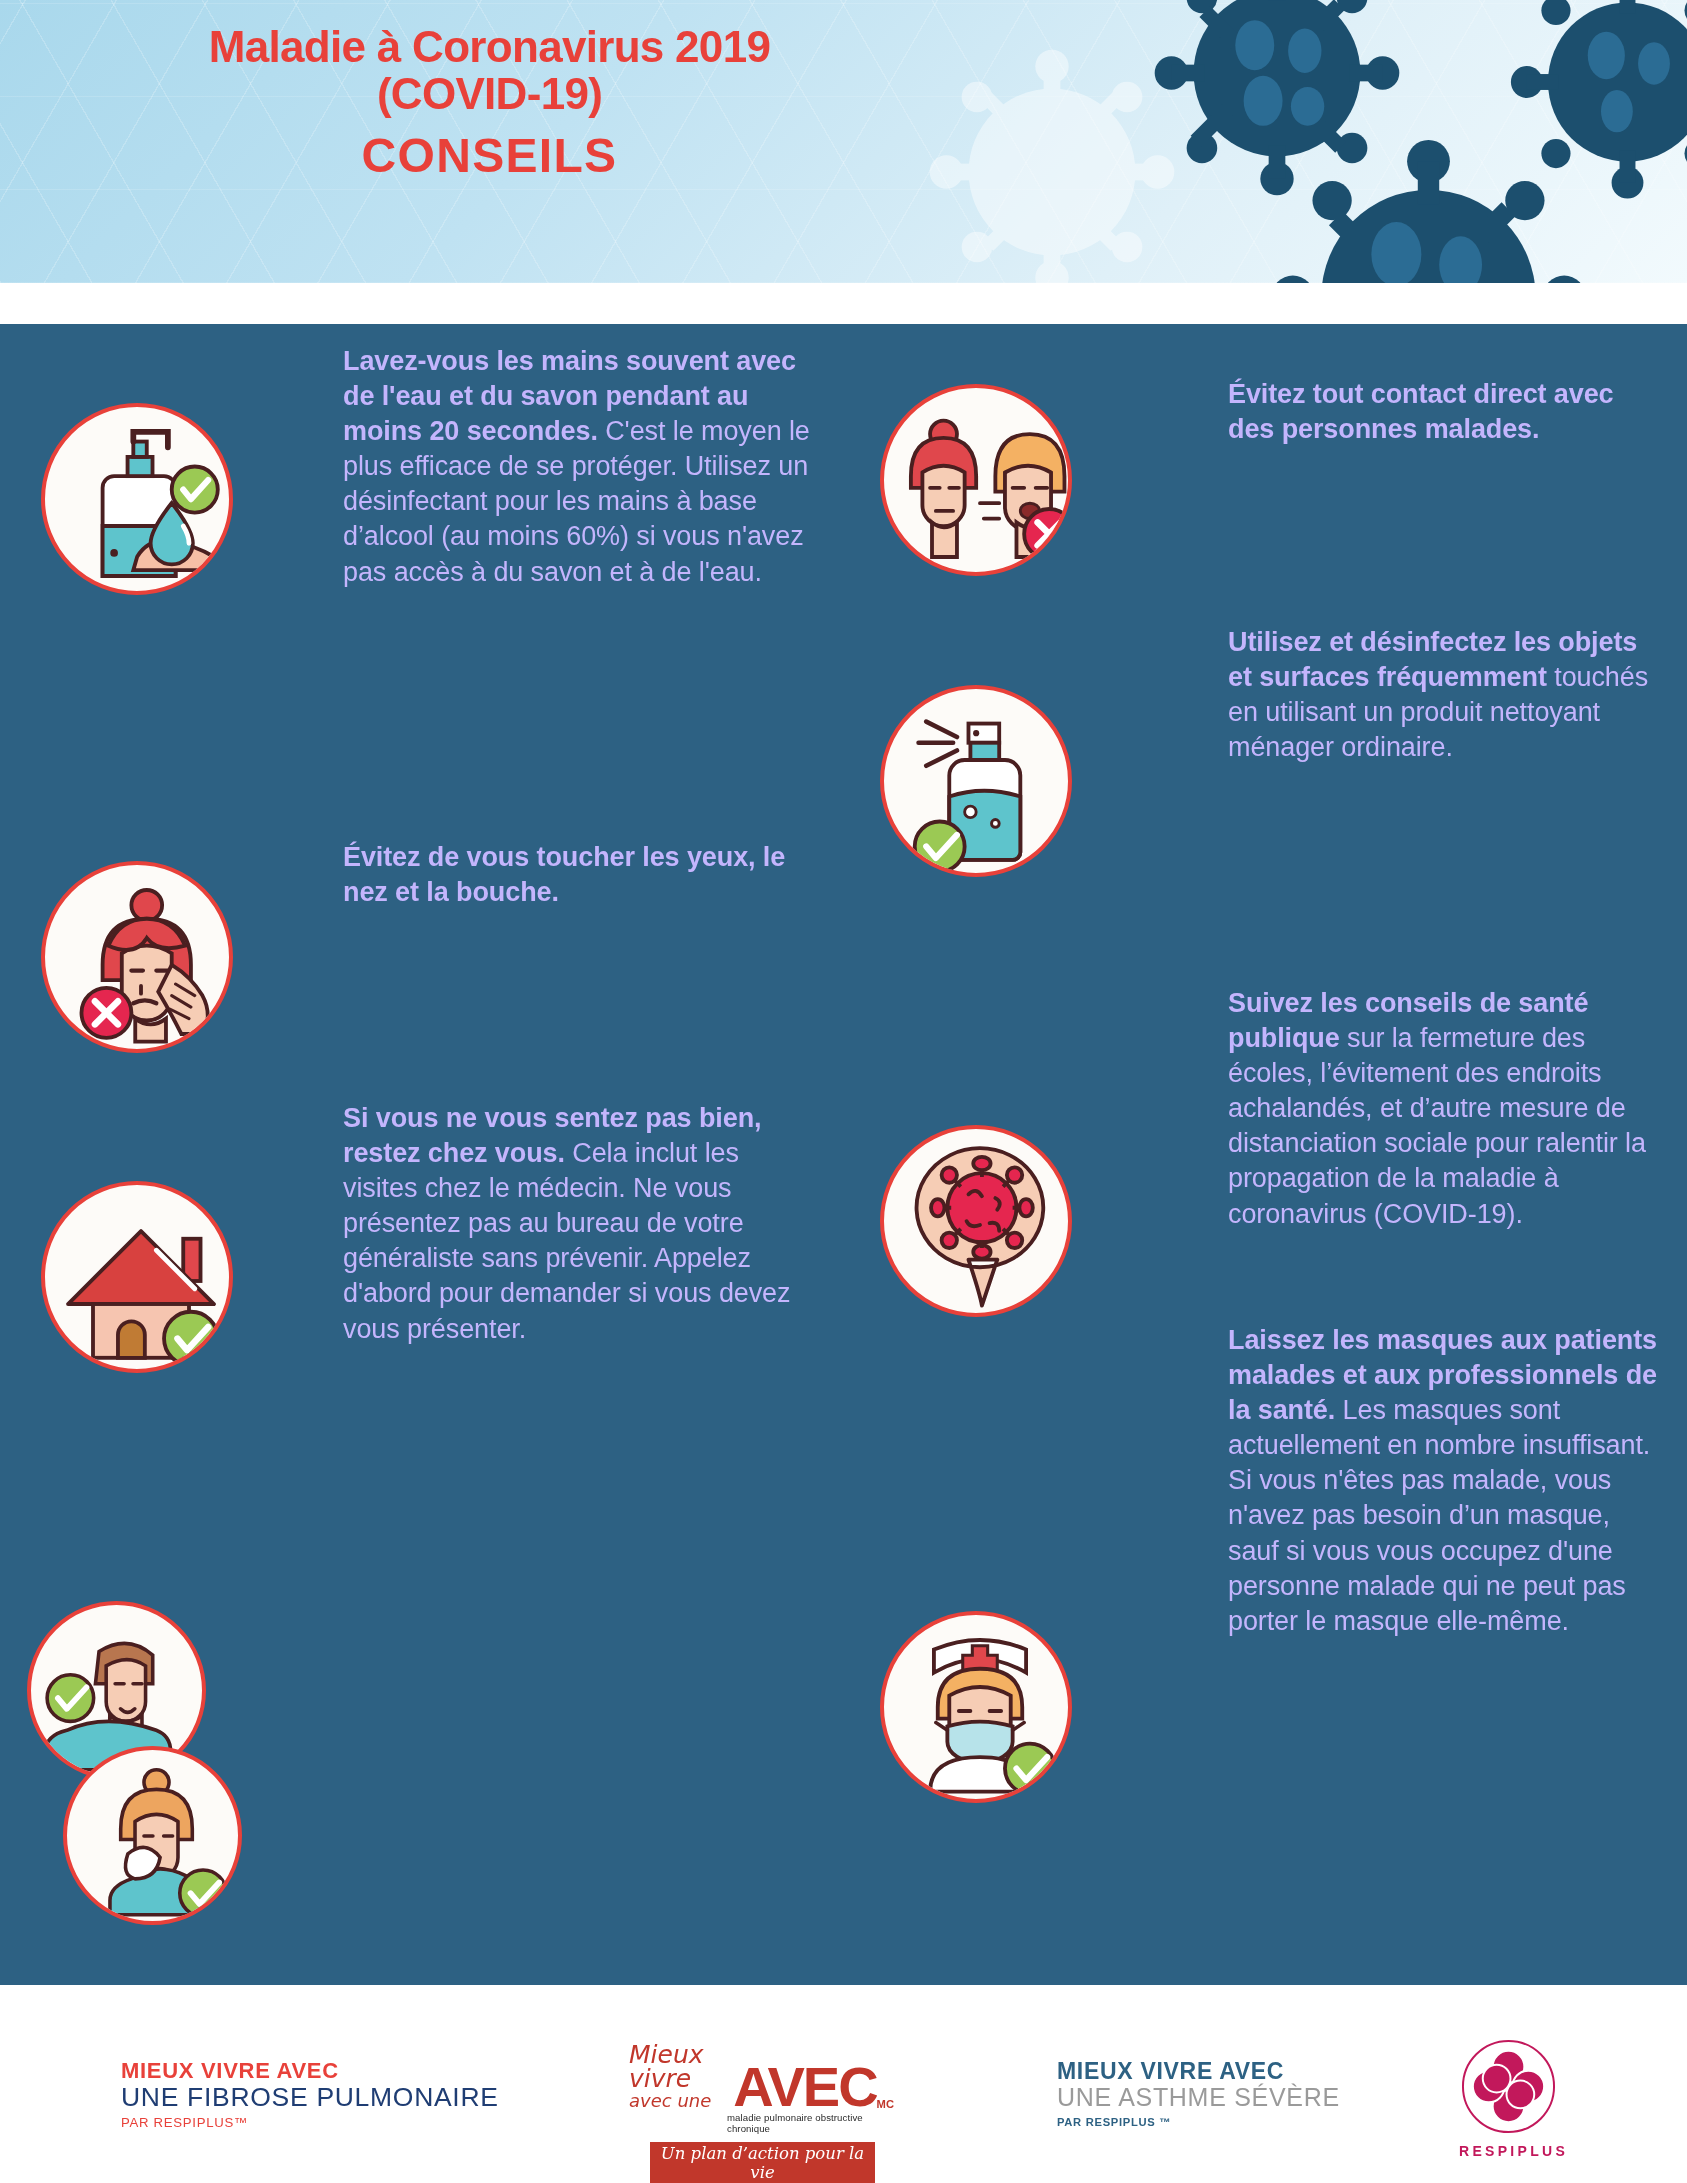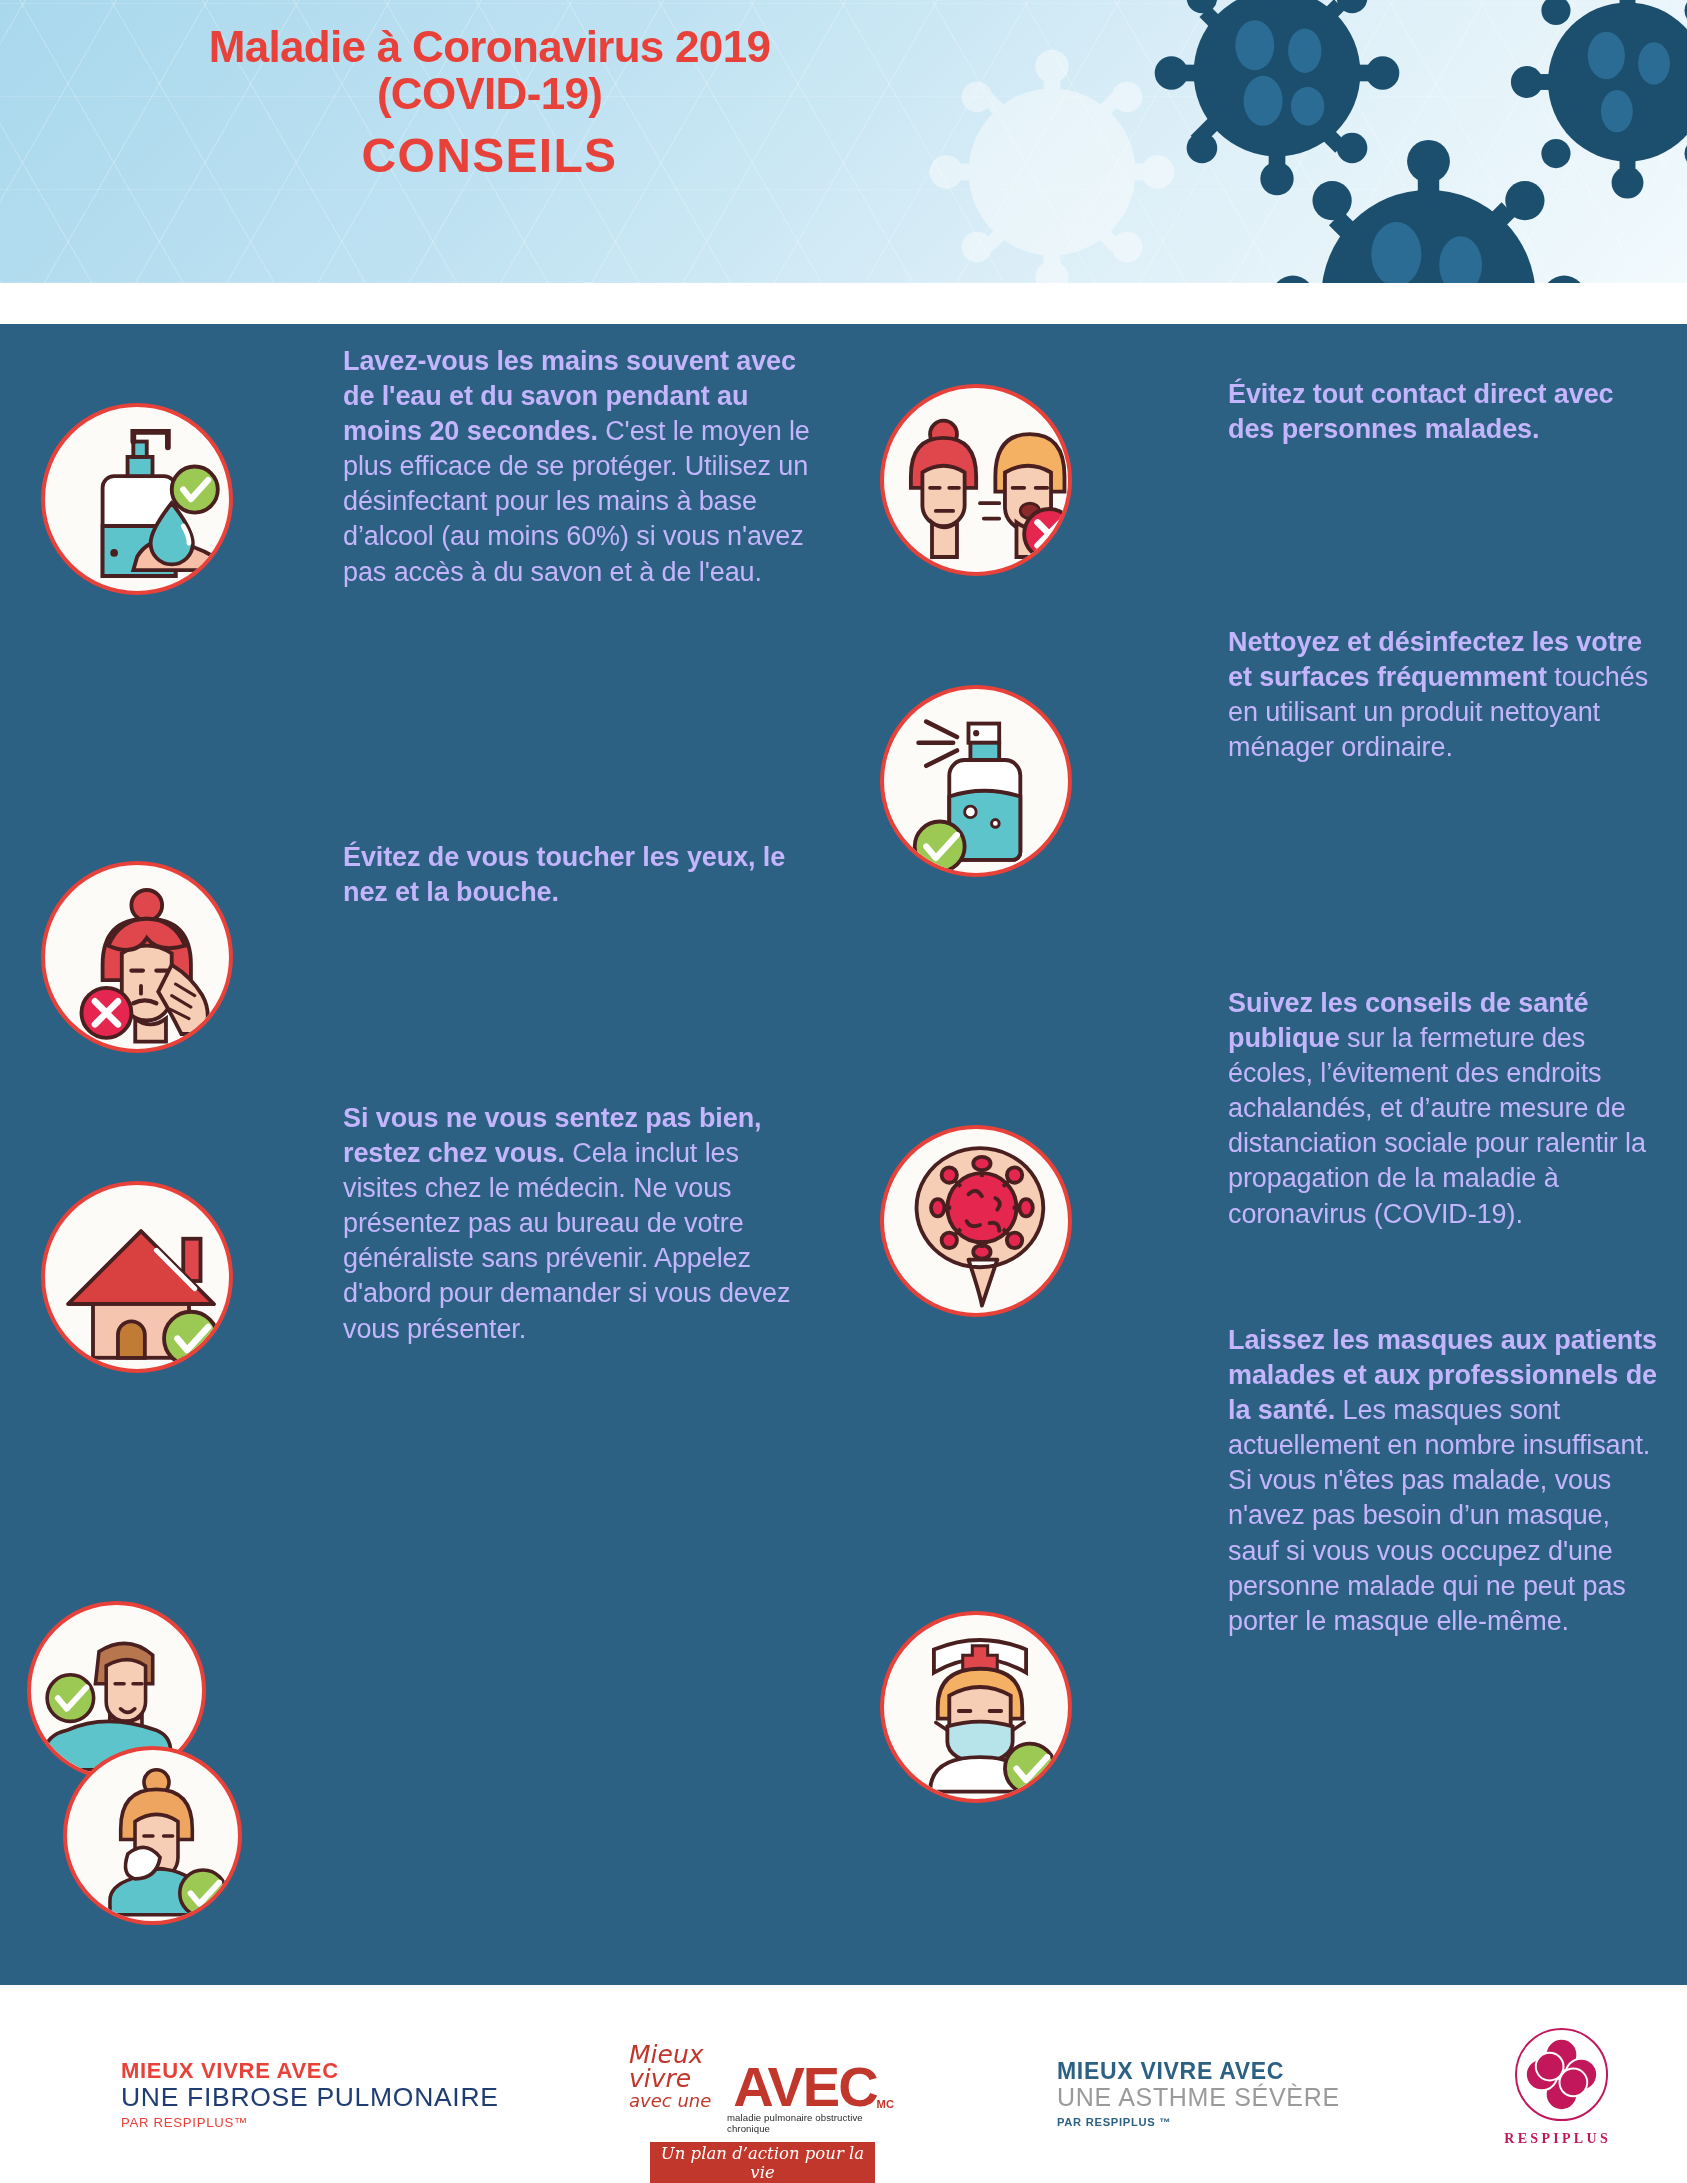--- a/index.html
+++ b/index.html
@@ -78,21 +78,21 @@
   .lm-sub{color:#2b2b2b;font-size:9.6px;letter-spacing:0.1px;margin-top:1.3px;margin-left:98px;}
   .lm-band{background:#c1372b;color:#ffffff;font-style:italic;font-size:16.5px;
            text-align:center;padding:2.6px 0;margin-top:8px;margin-left:21px;width:225px;
            font-family:"DejaVu Serif",serif;}
 
   .logo-asthme{position:absolute;left:1057px;top:74px;}
   .la-1{color:#2d6183;font-weight:bold;font-size:23px;letter-spacing:0.7px;line-height:1.1;}
   .la-2{color:#9a9a9a;font-size:25px;letter-spacing:0.7px;line-height:1.1;}
   .la-3{color:#2d6183;font-weight:bold;font-size:11.2px;letter-spacing:0.7px;line-height:1.9;}
 
-  .logo-respi{position:absolute;left:1459px;top:40px;text-align:right;width:152px;font-family:Liberation Serif, serif;}
+  .logo-respi{position:absolute;left:1459px;top:52px;text-align:left;width:152px;}
   .lr-name{color:#c2185b;font-size:14px;letter-spacing:3.3px;font-weight:bold;margin-top:5.3px;}
 </style>
 </head>
 <body>
 
 <div class="header">
   <div class="hexgrid"></div>
 
   <svg class="virus-svg" style="left:913px;top:20px;" width="278" height="304" viewBox="0 0 100 100">
     <g fill="#ffffff" opacity="0.45">
@@ -329,21 +329,21 @@
         <path d="M42 37 h21 a8 8 0 0 1 8 8 v40 a4 4 0 0 1 -4 4 h-29 a4 4 0 0 1 -4 -4 v-40 a8 8 0 0 1 8 -8 z" fill="#ffffff" stroke="#4a1f20" stroke-width="2"></path>
         <path d="M34 56 q18 -6 37 0 v29 a4 4 0 0 1 -4 4 h-29 a4 4 0 0 1 -4 -4 z" fill="#5ec4cc" stroke="#4a1f20" stroke-width="2"></path>
         <circle cx="45" cy="64" r="3" fill="#ffffff" stroke="#4a1f20" stroke-width="1.5"></circle>
         <circle cx="58" cy="70" r="2" fill="#ffffff" stroke="#4a1f20" stroke-width="1.5"></circle>
         <path d="M22 17 l16 8 M18 28 h18 M22 40 l16 -8" stroke="#4a1f20" stroke-width="2.4" stroke-linecap="round"></path>
         <circle cx="29" cy="82" r="13" fill="#9bc954" stroke="#4a1f20" stroke-width="2"></circle>
         <path d="M22 82 l5 6 l11 -12" stroke="#ffffff" stroke-width="3.2" fill="none" stroke-linecap="round" stroke-linejoin="round"></path>
       </svg>
     </div>
     <div class="tip-text" style="left:384px;top:301px;width:430px;">
-      <b>Nettoyez et désinfectez les votre et surfaces fréquemment</b><span> touchés en utilisant un produit nettoyant ménager ordinaire.</span>
+      <b>Utilisez et désinfectez les objets et surfaces fréquemment</b><span> touchés en utilisant un produit nettoyant ménager ordinaire.</span>
     </div>
 
     <div class="icon-circle" style="left:36px;top:801px;width:192px;height:192px;">
       <svg width="192" height="192" viewBox="0 0 100 100">
         <path d="M50 10 a33 31 0 1 1 -0.1 0 z M44 68 q6 18 7 24 q2 -6 8 -24 z" fill="#f6cdb5" stroke="#4a1f20" stroke-width="2" stroke-linejoin="round"></path>
         <circle cx="51" cy="41" r="18" fill="#e5264f" stroke="#4a1f20" stroke-width="2"></circle>
         <g fill="#e5264f" stroke="#4a1f20" stroke-width="2">
           <ellipse cx="51" cy="18" rx="4.5" ry="3.5"></ellipse>
           <ellipse cx="51" cy="64" rx="4.5" ry="3.5"></ellipse>
           <ellipse cx="28" cy="41" rx="3.5" ry="4.5"></ellipse>

